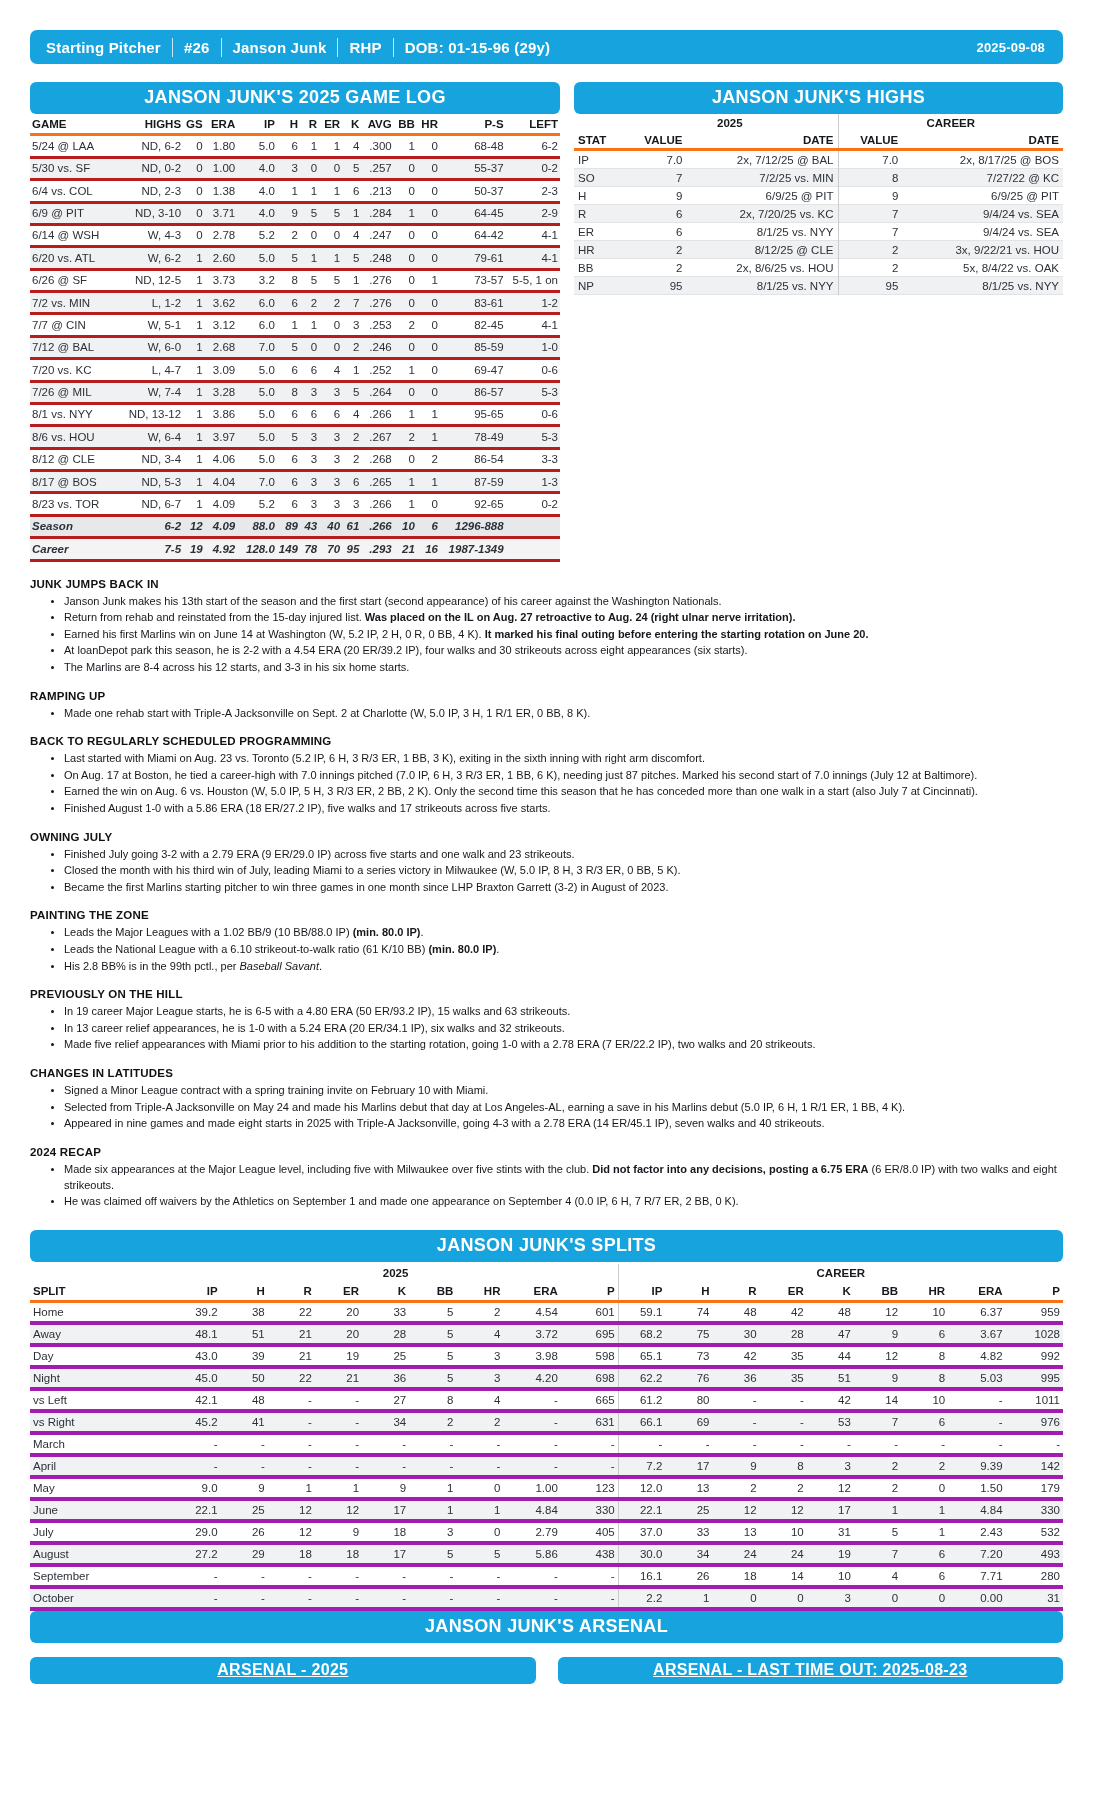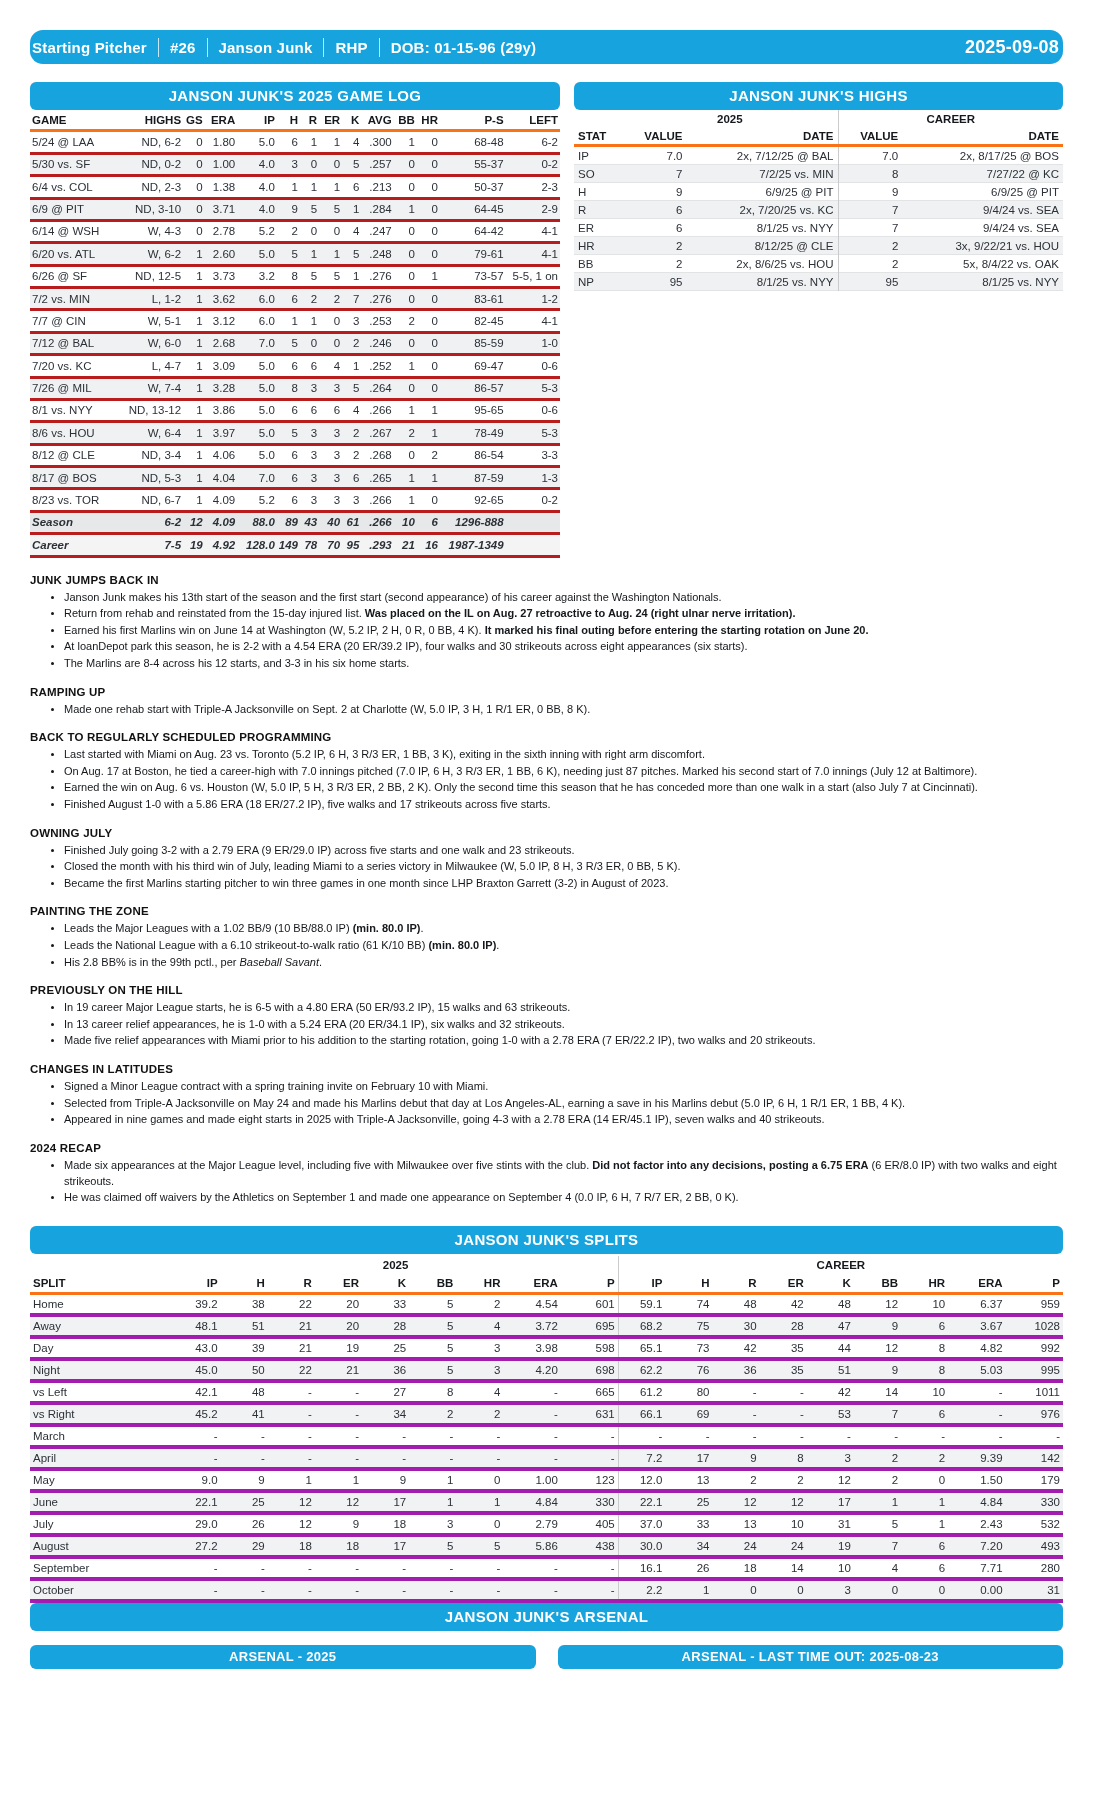--- a/index.html
+++ b/index.html
@@ -10,49 +10,49 @@
     background: #ffffff;
     font-family: "Liberation Sans", sans-serif;
     color: #1b1b1b;
     -webkit-font-smoothing: antialiased;
   }
   .page { padding: 30px 30px 0 30px; width: 1093px; }
 
   
   .topbar {
     background: #17a3dd;
-    border-radius: 13px;
+    border-radius: 7px;
     height: 34px;
     display: flex;
     align-items: center;
     justify-content: space-between;
-    padding: 0 0;
+    padding: 0 14px;
     color: #ffffff;
     font-weight: bold;
     font-size: 15px;
     letter-spacing: .2px;
   }
   .topbar-left { display:flex; align-items:center; gap: 0; }
   .topbar-left > span { padding: 0 11px; }
   .topbar-left > span:first-child { padding-left: 2px; }
   .tb-sep { width:1px; height:19px; background: rgba(255,255,255,.75); display:inline-block; }
-  .topbar-right { font-size: 18px; padding-right:4px; }
+  .topbar-right { font-size: 13px; padding-right:4px; }
 
   
   .band {
     background: #17a3dd;
     color: #fff;
     text-align: center;
     font-weight: bold;
     border-radius: 6px;
-    font-size: 15px;
+    font-size: 18px;
     padding: 5px 0 6px 0;
     letter-spacing: .3px;
   }
-  .band.small { font-size: 13px; padding: 4px 0 5px 0; }
+  .band.small { font-size: 16px; padding: 4px 0 5px 0; text-decoration: underline; }
 
   
   .cols { display:flex; gap: 14px; margin-top: 18px; align-items: flex-start; }
   .col-left { width: 530px; }
   .col-right { flex: 1; }
 
   
   table { border-collapse: collapse; width: 100%; }
   th, td {
     font-size: 11.5px;

